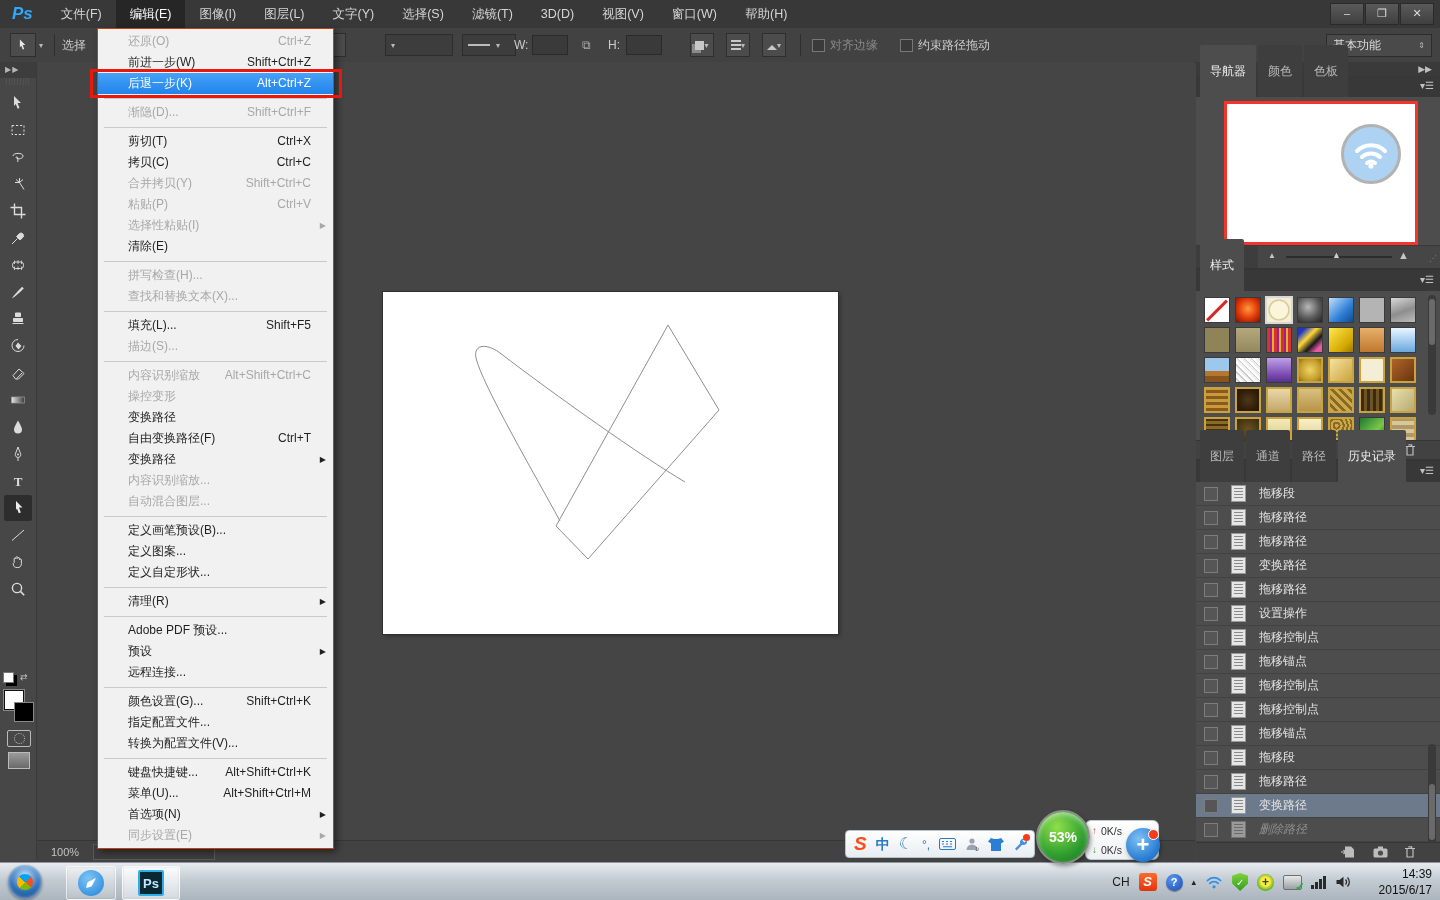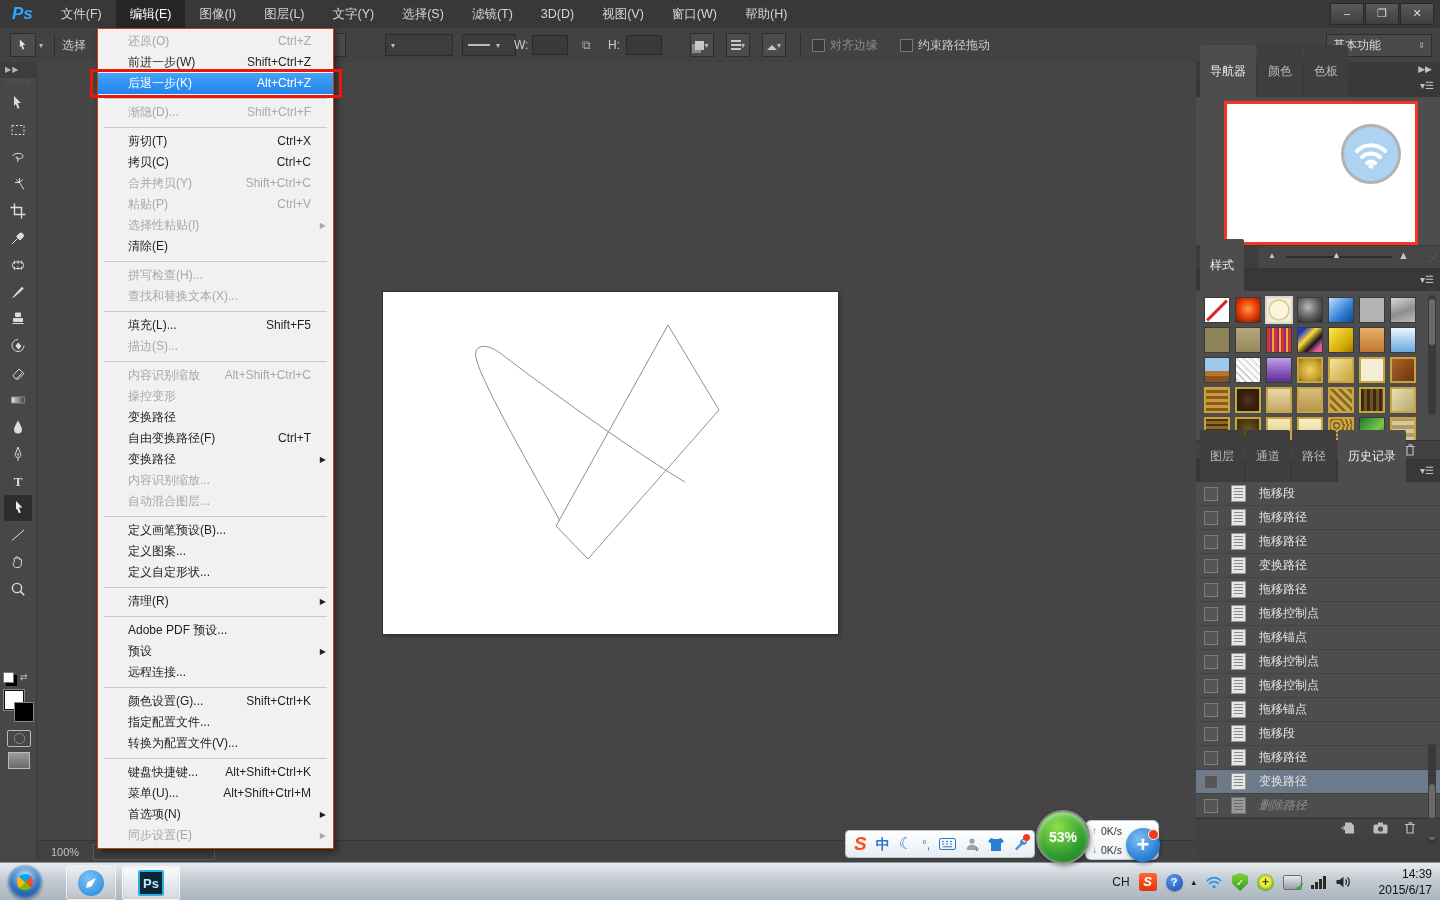--- a/index.html
+++ b/index.html
@@ -496,20 +496,25 @@
           <span class="lbl">变换路径</span>
         </div>
         <div class="hrow">
           <div class="cb"></div>
           <div class="fico"></div>
           <span class="lbl">拖移路径</span>
         </div>
         <div class="hrow">
           <div class="cb"></div>
           <div class="fico"></div>
+          <span class="lbl">设置操作</span>
+        </div>
+        <div class="hrow">
+          <div class="cb"></div>
+          <div class="fico"></div>
           <span class="lbl">拖移控制点</span>
         </div>
         <div class="hrow">
           <div class="cb"></div>
           <div class="fico"></div>
           <span class="lbl">拖移锚点</span>
         </div>
         <div class="hrow">
           <div class="cb"></div>
           <div class="fico"></div>

